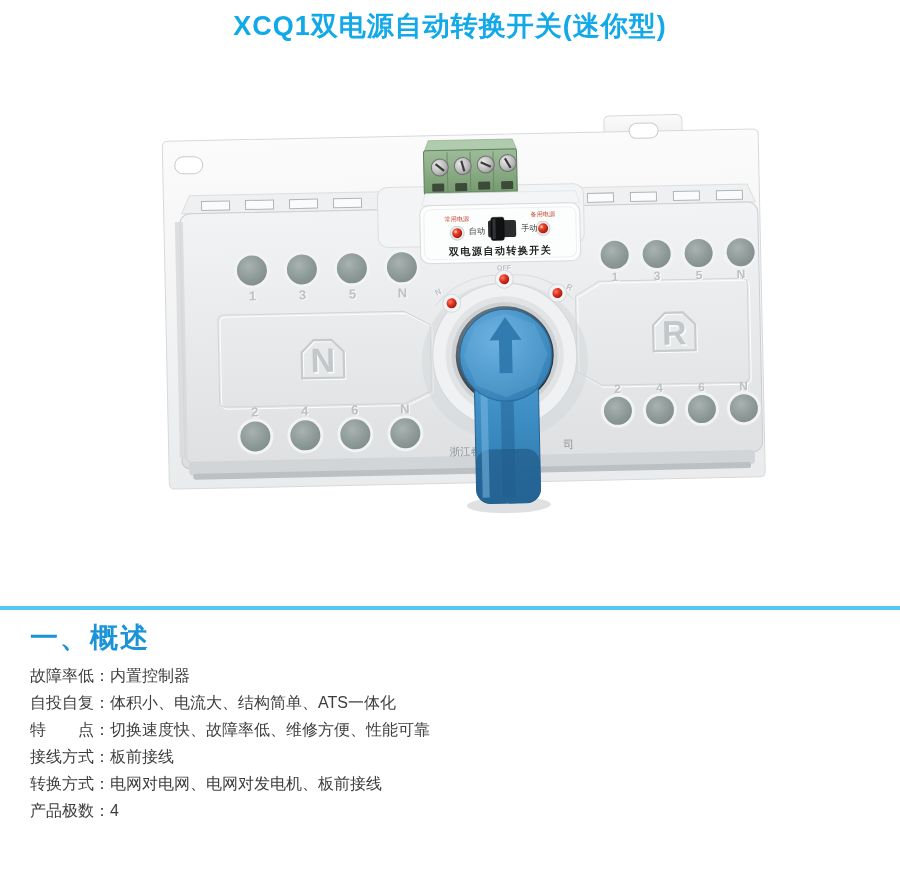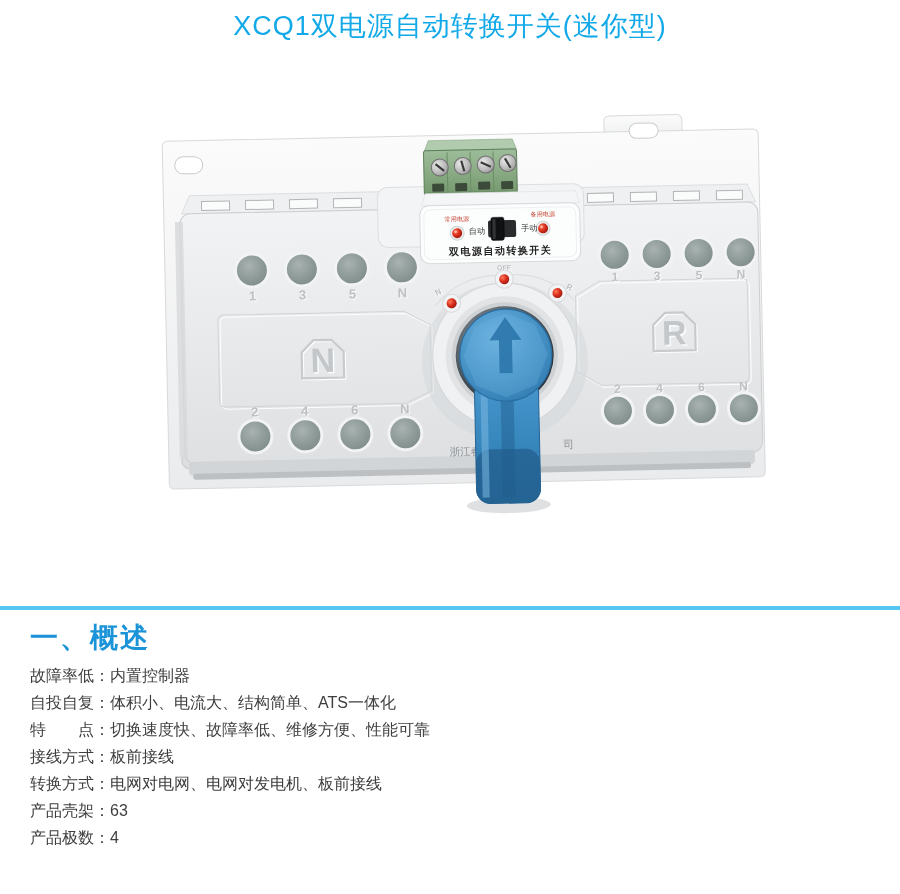--- a/index.html
+++ b/index.html
@@ -2,21 +2,21 @@
 <html><head>
 <meta charset="utf-8">
 <style>
   html,body{margin:0;padding:0;}
   body{
     width:900px;height:894px;background:#ffffff;overflow:hidden;
     font-family:"Liberation Sans","DejaVu Sans",sans-serif;
   }
   .title{
     margin:0;padding-top:8px;height:40px;text-align:center;
-    font-size:27px;font-weight:normal;color:#12a9e9;letter-spacing:1px;
+    font-size:27px;font-weight:bold;color:#12a9e9;letter-spacing:1px;
   }
   .figure{width:900px;height:558px;position:relative;}
   .figure svg{display:block;}
   .section{border-top:4px solid #53c6f2;}
   .heading{
     margin:9px 0 5px 30px;font-size:28px;font-weight:bold;
     color:#1a93d8;letter-spacing:2px;
   }
   .specs{margin:2px 0 0 30px;font-size:16px;color:#3e3e3e;}
   .spec{height:27px;line-height:27px;white-space:pre;}
@@ -320,18 +320,17 @@
   </div>
 
   <div class="section">
     <h2 class="heading">一、概述</h2>
     <div class="specs">
       <div class="spec">故障率低：内置控制器</div>
       <div class="spec">自投自复：体积小、电流大、结构简单、ATS一体化</div>
       <div class="spec">特　　点：切换速度快、故障率低、维修方便、性能可靠</div>
       <div class="spec">接线方式：板前接线</div>
       <div class="spec">转换方式：电网对电网、电网对发电机、板前接线</div>
-      <div class="spec">产品壳架：63</div>
       <div class="spec">产品极数：4</div>
     </div>
   </div>
 
 </div>
 
 </body></html>

